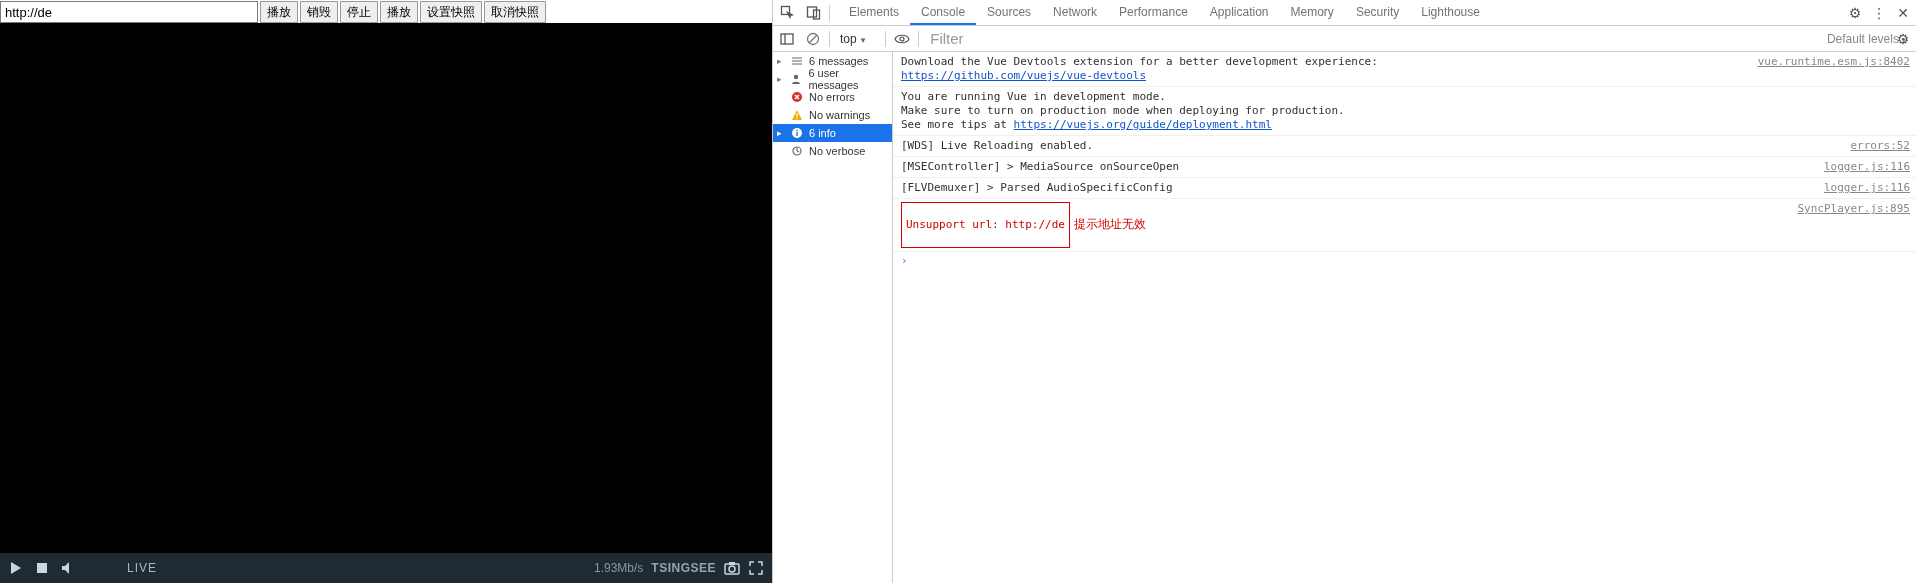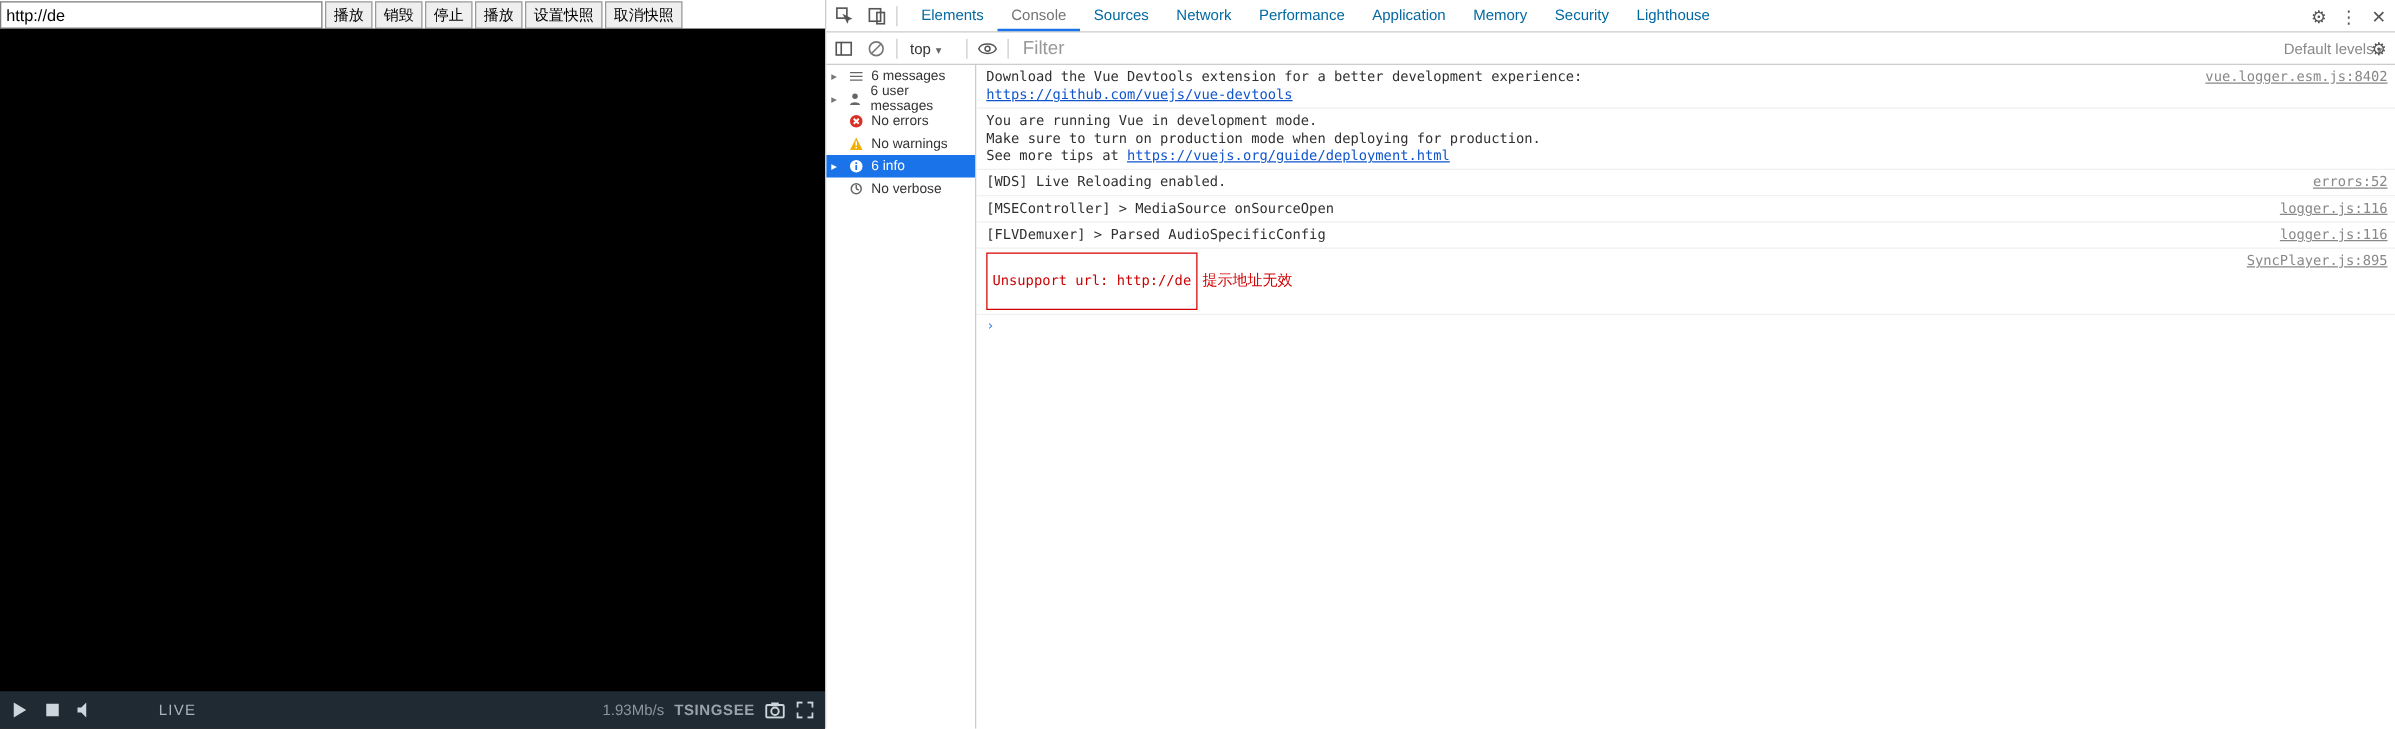--- a/index.html
+++ b/index.html
@@ -1,38 +1,38 @@
 <!DOCTYPE html>
 <html><head>
 <meta charset="utf-8">
 <style>
   * { box-sizing: border-box; margin: 0; padding: 0; }
   body { font-family: Arial, sans-serif; font-size: 12px; background: #fff; overflow: hidden; width: 1916px; height: 583px; }
   .app { display: flex; width: 100%; height: 100%; }
 
   
-  .player-pane { width: 660px; height: 100%; background: #000000; display: flex; flex-direction: column; }
+  .player-pane { width: 772px; height: 100%; background: #ec4899; display: flex; flex-direction: column; }
   .player-toolbar { display: flex; align-items: center; padding: 1px 0 0 0; gap: 2px; background: #fff; }
   .url-input { width: 258px; height: 22px; border: 1px solid #7a7a7a; padding: 2px 4px; font-size: 13px; }
   .tb-btn { height: 22px; padding: 0 6px; border: 1px solid #9a9a9a; background: #efefef; font-size: 12px; cursor: pointer; font-family: Arial, "Microsoft YaHei", sans-serif; }
   .video-area { flex: 1; background: #000; position: relative; }
   .video-controls { position: absolute; left: 0; right: 0; bottom: 0; height: 30px; background: #1f2a33; display: flex; align-items: center; padding: 0 8px; color: #aab3bb; font-size: 12px; gap: 10px; }
   .vc-left { display: flex; align-items: center; gap: 10px; }
   .vc-icon { display: inline-flex; align-items: center; justify-content: center; width: 16px; height: 16px; color: #cdd5dc; }
   .vc-spacer { flex: 1; }
   .vc-right { display: flex; align-items: center; gap: 8px; }
   .brand { font-weight: bold; letter-spacing: 0.5px; color: #9aa3ab; font-size: 12px; }
 
   
   .devtools-pane { flex: 1; height: 100%; border-left: 1px solid #cacaca; display: flex; flex-direction: column; background: #fff; }
   .dt-header { height: 26px; border-bottom: 1px solid #cccccc; display: flex; align-items: center; padding: 0 4px; position: relative; }
   .dt-header-icons { display: flex; align-items: center; gap: 4px; }
   .dt-hicon { width: 22px; height: 22px; display: flex; align-items: center; justify-content: center; color: #555; cursor: pointer; }
   .dt-tabs { display: flex; height: 100%; margin-left: 4px; }
-  .dt-tab { padding: 0 11px; display: flex; align-items: center; color: #0369a1; cursor: pointer; height: 100%; border-bottom: 2px solid transparent; font-size: 12px; }
+  .dt-tab { padding: 0 11px; display: flex; align-items: center; color: #737373; cursor: pointer; height: 100%; border-bottom: 2px solid transparent; font-size: 12px; }
   .dt-tab.active { border-bottom: 2px solid #1a73e8; color: #737373; }
   .dt-header-right { position: absolute; right: 2px; top: 0; height: 100%; display: flex; align-items: center; gap: 2px; }
   .dt-ricon { width: 22px; height: 22px; display: flex; align-items: center; justify-content: center; color: #555; cursor: pointer; font-size: 14px; }
 
   .dt-subbar { height: 26px; border-bottom: 1px solid #cccccc; display: flex; align-items: center; padding: 0 4px; gap: 6px; color: #555; position: relative; }
   .dt-sicon { width: 20px; height: 20px; display: flex; align-items: center; justify-content: center; cursor: pointer; }
   .dt-sep { width: 1px; height: 16px; background: #ccc; }
   .dt-ctx { padding: 1px 14px 1px 4px; border: 0; color: #333; border-radius: 4px; position: relative; cursor: pointer; }
   .dt-ctx::after { content: "▾"; font-size: 9px; margin-left: 4px; color: #666; }
   .dt-eye { color: #555; }
@@ -242,21 +242,21 @@
                 <path d="M6 6 L6 3 M6 6 L8 7"></path>
               </svg>
             </span>
             <span>No verbose</span>
           </div>
         </div>
       <div class="dt-console" id="dt-console">
           <div class="msg">
             <div class="txt">Download the Vue Devtools extension for a better development experience:
 <a>https://github.com/vuejs/vue-devtools</a></div>
-            <div class="src">vue.logger.esm.js:8402</div>
+            <div class="src">vue.runtime.esm.js:8402</div>
           </div>
           <div class="msg">
             <div class="txt">You are running Vue in development mode.
 Make sure to turn on production mode when deploying for production.
 See more tips at <a>https://vuejs.org/guide/deployment.html</a></div>
           </div>
           <div class="msg">
             <div class="txt">[WDS] Live Reloading enabled.</div>
             <div class="src">errors:52</div>
           </div>

